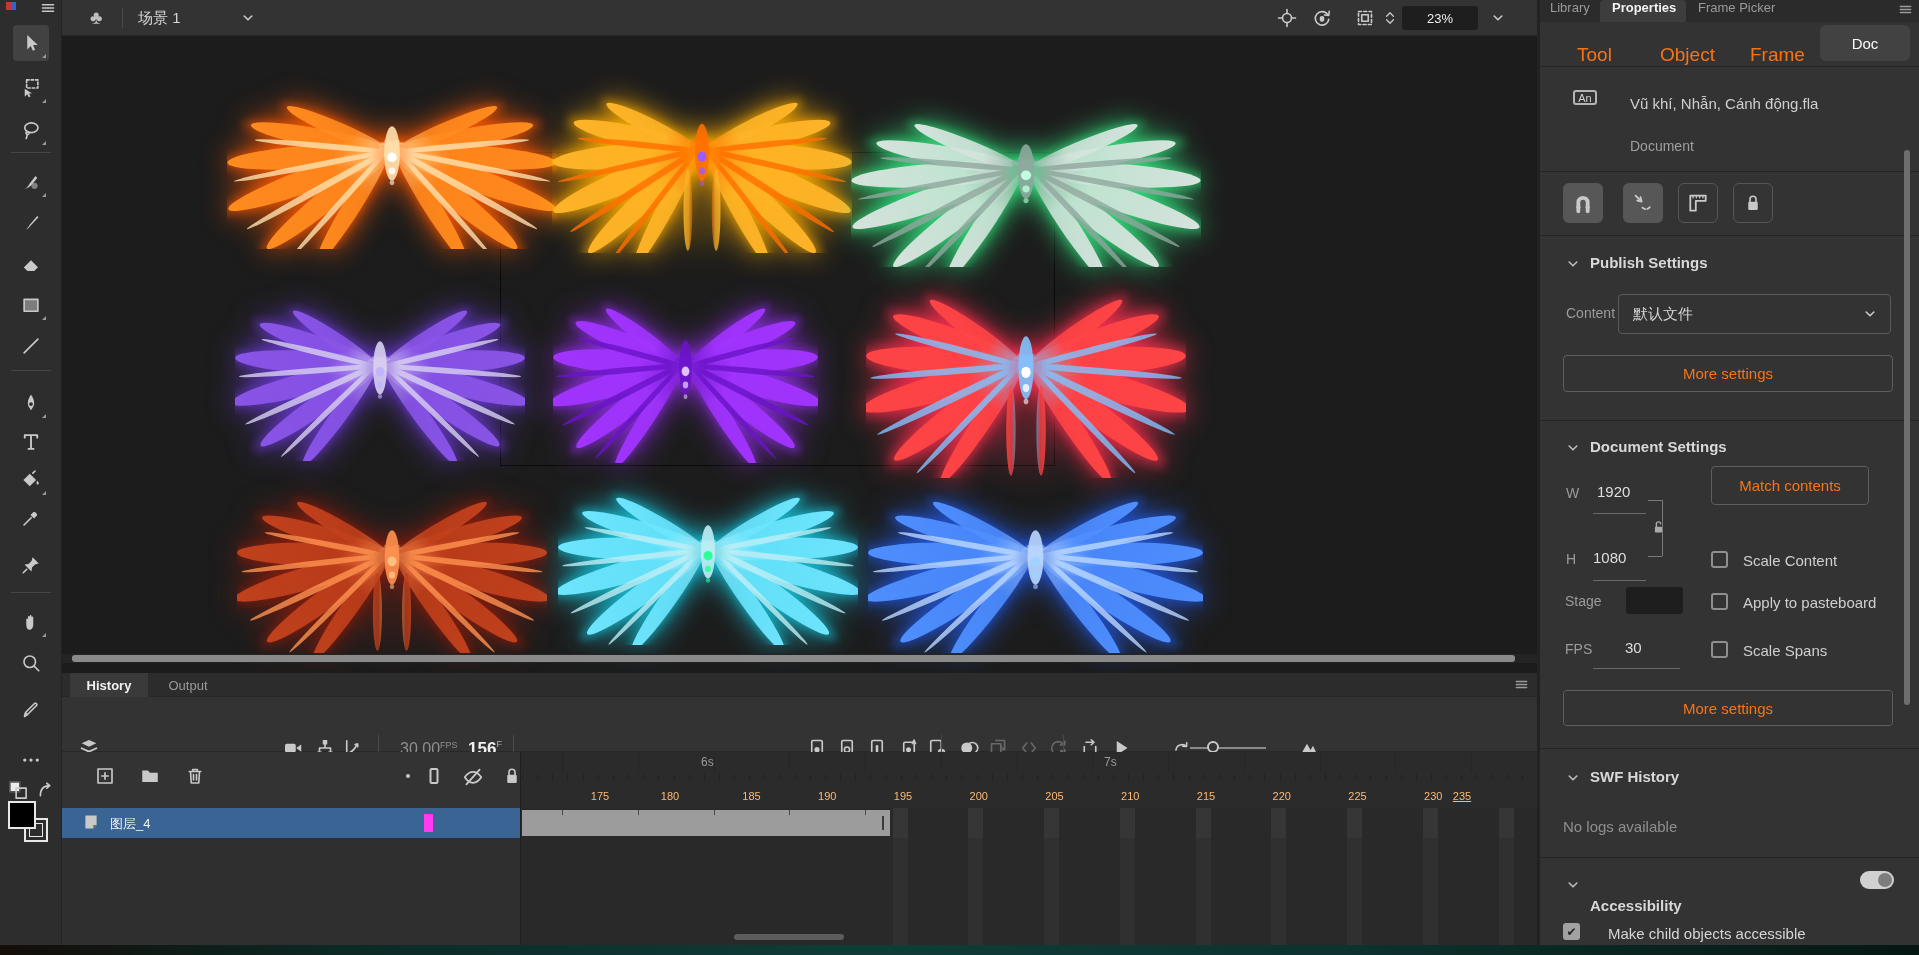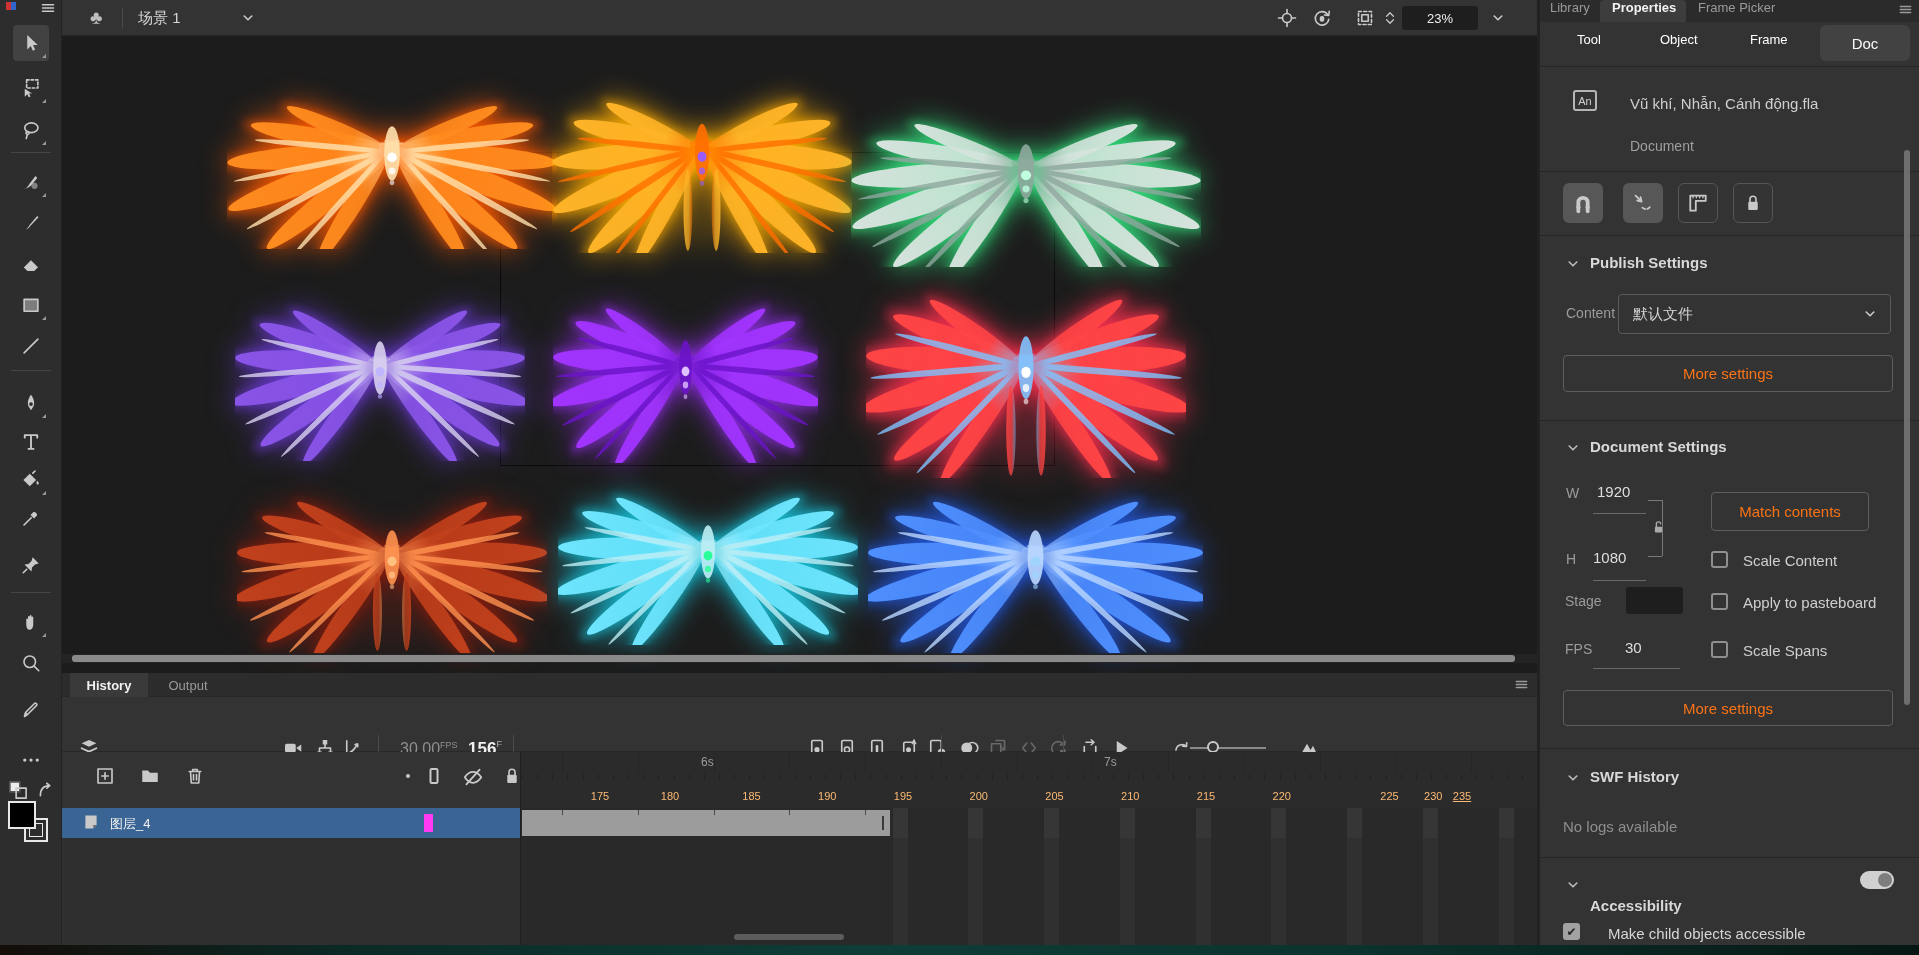--- a/index.html
+++ b/index.html
@@ -46,21 +46,21 @@
 .track-cell{position:absolute;top:0;height:30px;background:#363636}
 .stripe{position:absolute;top:0;bottom:0;background:#303030}
 .vborder{position:absolute;width:1px;background:#1f1f1f}
 
 .panel{position:absolute;left:1540px;top:0;width:379px;height:945px;background:#333}
 .pgap{position:absolute;left:1537px;top:0;width:3px;height:945px;background:#222}
 .ptabbar{position:absolute;left:0;top:0;width:100%;height:22px;background:#2b2b2b}
 .ptab{position:absolute;top:0;height:22px;font-size:13px;color:#9a9a9a;display:flex;align-items:flex-start;padding-top:0}
 .ptab.active{color:#f2f2f2;font-weight:bold}
 .ptab-bg{position:absolute;left:60px;top:0;width:86px;height:22px;background:#3d3d3d;border-radius:4px 4px 0 0}
-.subtab{position:absolute;top:32px;font-size:13px;color:#ffffff}
+.subtab{position:absolute;top:44px;font-size:19px;color:#f97316}
 .docpill{position:absolute;left:280px;top:25px;width:90px;height:36px;background:#424242;border-radius:6px;color:#fafafa;font-size:15px;display:flex;align-items:center;justify-content:center}
 .hdiv{position:absolute;left:0;width:100%;height:1px;background:#252525}
 .sechead{position:absolute;color:#d8d8d8;font-weight:bold;font-size:15px}
 .chev{position:absolute;color:#bdbdbd}
 .plabel{position:absolute;color:#9b9b9b;font-size:14px}
 .pval{position:absolute;color:#dedede;font-size:15px}
 .uline{position:absolute;height:1px;background:#696969}
 .pbtn{position:absolute;border:1px solid #5e5e5e;border-radius:4px;color:#f97316;font-size:15px;display:flex;align-items:center;justify-content:center;background:transparent}
 .pselect{position:absolute;border:1px solid #5a5a5a;border-radius:4px;color:#d4d4d4;font-size:15px;display:flex;align-items:center;padding:0 14px}
 .togglebtn{position:absolute;width:40px;height:40px;border-radius:6px;display:flex;align-items:center;justify-content:center}
@@ -1154,21 +1154,21 @@
             <div class="rul-num" style="left: 80px;">175</div>
             <div class="rul-num" style="left: 150px;">180</div>
             <div class="rul-num" style="left: 231.5px;">185</div>
             <div class="rul-num" style="left: 307.25px;">190</div>
             <div class="rul-num" style="left: 383px;">195</div>
             <div class="rul-num" style="left: 458.75px;">200</div>
             <div class="rul-num" style="left: 534.5px;">205</div>
             <div class="rul-num" style="left: 610.25px;">210</div>
             <div class="rul-num" style="left: 686px;">215</div>
             <div class="rul-num" style="left: 761.75px;">220</div>
-            <div class="rul-num" style="left: 837.5px; margin-left: 32px;">225</div>
+            <div class="rul-num" style="left: 837.5px;">225</div>
             <div class="rul-num" style="left: 913.25px;">230</div>
             <div class="rul-num" style="left: 942px; text-decoration: underline;">235</div>
             <div class="rul-sec" style="left: 181px;">6s</div>
             <div class="rul-sec" style="left: 584px;">7s</div>
           </div>
       </div>
 
       <div class="tl-layerrow">
         <div class="abs" style="left: 0px; width: 458px; height: 30px; background: rgb(58, 100, 148);" id="layer-row">
           <span class="icw abs" style="left:20px;top:5px">
@@ -1232,21 +1232,21 @@
             <path d="M2.5 4.8 L13.5 4.8 M2.5 8 L13.5 8 M2.5 11.2 L13.5 11.2" stroke-width="1.6"></path>
           </svg>
         </span>
     </div>
     <div class="subtab" style="left:37px">Tool</div>
     <div class="subtab" style="left:120px">Object</div>
     <div class="subtab" style="left:210px">Frame</div>
     <div class="docpill">Doc</div>
     <div class="hdiv" style="top:66px"></div>
 
-    <div class="abs" style="left:33px;top:90px;width:24px;height:21px;border:2px solid #b5b5b5;border-radius:3px;color:#d0d0d0;font-size:11px;display:flex;align-items:center;justify-content:center">An</div>
+    <div class="abs" style="left:33px;top:90px;width:24px;height:15px;border:2px solid #b5b5b5;border-radius:3px;color:#d0d0d0;font-size:11px;display:flex;align-items:center;justify-content:center">An</div>
     <div class="abs" style="left:90px;top:95px;color:#cfcfcf;font-size:15px">Vũ khí, Nhẫn, Cánh động.fla</div>
     <div class="abs" style="left:90px;top:138px;color:#9f9f9f;font-size:14px">Document</div>
     <div class="hdiv" style="top:171px"></div>
 
     <div class="togglebtn on" style="left:23px;top:183px">
         <span class="icw">
           <svg width="22" height="22" viewBox="0 0 16 16" fill="none" stroke="currentColor" stroke-width="1.3" stroke-linecap="round" stroke-linejoin="round">
             <path d="M4.6 14 L4.6 7.6 C4.6 3.2 11.4 3.2 11.4 7.6 L11.4 14" stroke-width="2.8"></path>
             <path d="M3.4 11 L5.8 11 M10.2 11 L12.6 11" stroke-width="1"></path>
           </svg>
@@ -1298,21 +1298,21 @@
 
     <span class="icw chev" style="left:25px;top:440px">
         <svg width="16" height="16" viewBox="0 0 16 16" fill="none" stroke="currentColor" stroke-width="1.3" stroke-linecap="round" stroke-linejoin="round">
           <path d="M4.2 6 L8 9.8 L11.8 6" stroke-width="1.6"></path>
         </svg>
       </span>
     <div class="sechead" style="left:50px;top:438px">Document Settings</div>
     <div class="plabel" style="left:26px;top:485px">W</div>
     <div class="pval" style="left:57px;top:483px">1920</div>
     <div class="uline" style="left:53px;top:513px;width:53px"></div>
-    <div class="pbtn" style="left:171px;top:492px;width:158px;height:39px">Match contents</div>
+    <div class="pbtn" style="left:171px;top:466px;width:158px;height:39px">Match contents</div>
     <div class="abs" style="left:108px;top:500px;width:14px;height:1px;background:#7a7a7a"></div>
     <div class="abs" style="left:122px;top:500px;width:1px;height:56px;background:#7a7a7a"></div>
     <div class="abs" style="left:108px;top:556px;width:14px;height:1px;background:#7a7a7a"></div>
     <span class="icw abs" style="left:110px;top:518px;color:#aaa">
         <svg width="17" height="17" viewBox="0 0 16 16" fill="none" stroke="currentColor" stroke-width="1.3" stroke-linecap="round" stroke-linejoin="round">
           <rect x="4.6" y="8.2" width="6.8" height="5.4" rx="1" fill="currentColor" stroke="none"></rect>
           <path d="M6 8.2 L6 5.4 C6 3 10 3 10 5.4"></path>
         </svg>
       </span>
     <div class="plabel" style="left:26px;top:551px">H</div>

